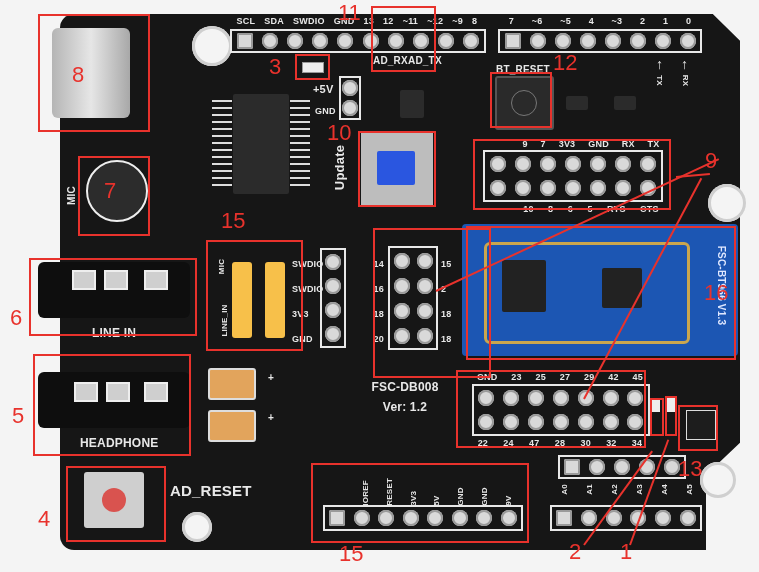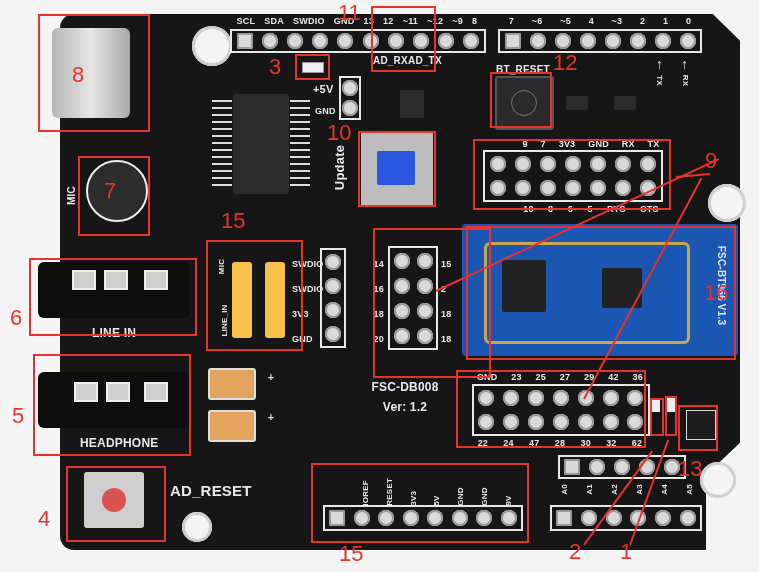--- a/index.html
+++ b/index.html
@@ -242,21 +242,21 @@
   <div class="silk" style="left:220px;top:56px;font-size:10px;transform:rotate(90deg);color:#e0e8ff;">FSC-BT966 V1.3</div>
 </div>
 
 <div class="silk" style="left:470px;top:372px;width:180px;font-size:9px;display:flex;justify-content:space-around;">
   <span>GND</span>
   <span>23</span>
   <span>25</span>
   <span>27</span>
   <span>29</span>
   <span>42</span>
-  <span>36</span>
+  <span>45</span>
 </div>
 <div class="hdr" style="left:472px;top:384px;width:178px;height:52px;flex-direction:column;justify-content:space-around;">
   <div class="row">
       <div class="pin"></div>
       <div class="pin"></div>
       <div class="pin"></div>
       <div class="pin"></div>
       <div class="pin"></div>
       <div class="pin"></div>
       <div class="pin"></div>
@@ -271,21 +271,21 @@
       <div class="pin"></div>
     </div>
 </div>
 <div class="silk" style="left:470px;top:438px;width:180px;font-size:9px;display:flex;justify-content:space-around;">
   <span>22</span>
   <span>24</span>
   <span>47</span>
   <span>28</span>
   <span>30</span>
   <span>32</span>
-  <span>62</span>
+  <span>34</span>
 </div>
 
 <div class="abs" style="left:667px;top:398px;width:8px;height:14px;background:#eee;"></div>
 <div class="abs" style="left:652px;top:398px;width:8px;height:14px;background:#eee;"></div>
 <div class="abs" style="left:686px;top:410px;width:28px;height:28px;background:#1d1d1d;border:1px solid #ddd;"></div>
 
 <div class="silk" style="left:330px;top:478px;width:190px;font-size:8px;display:flex;justify-content:space-around;padding-left:24px;box-sizing:border-box;">
   <span style="writing-mode:vertical-rl;transform:rotate(180deg);">IOREF</span>
   <span style="writing-mode:vertical-rl;transform:rotate(180deg);">RESET</span>
   <span style="writing-mode:vertical-rl;transform:rotate(180deg);">3V3</span>

